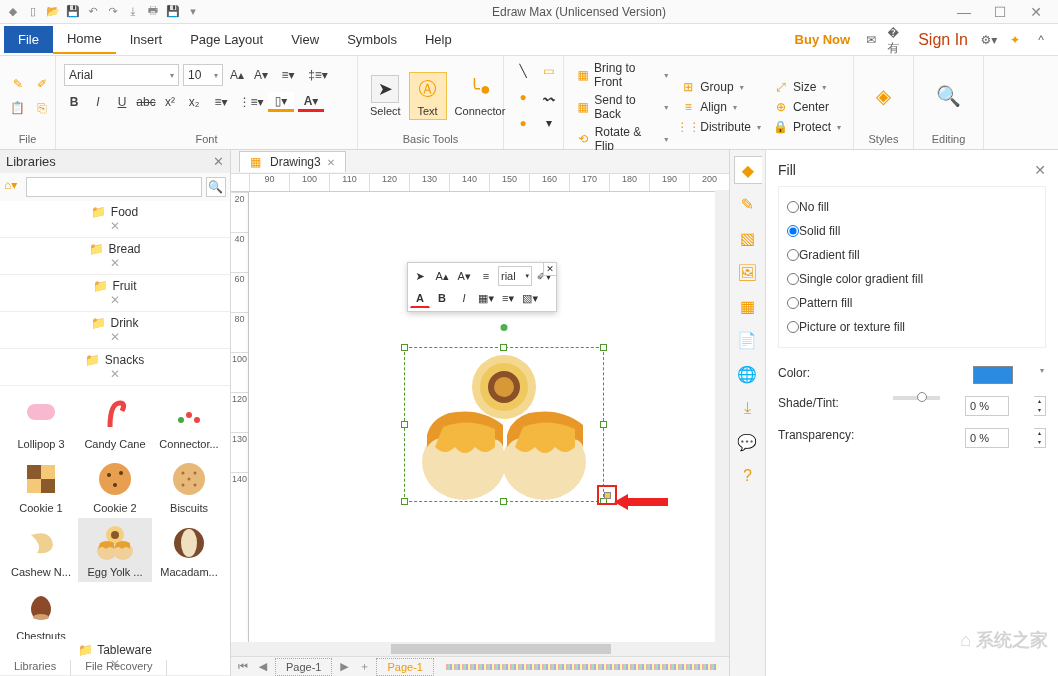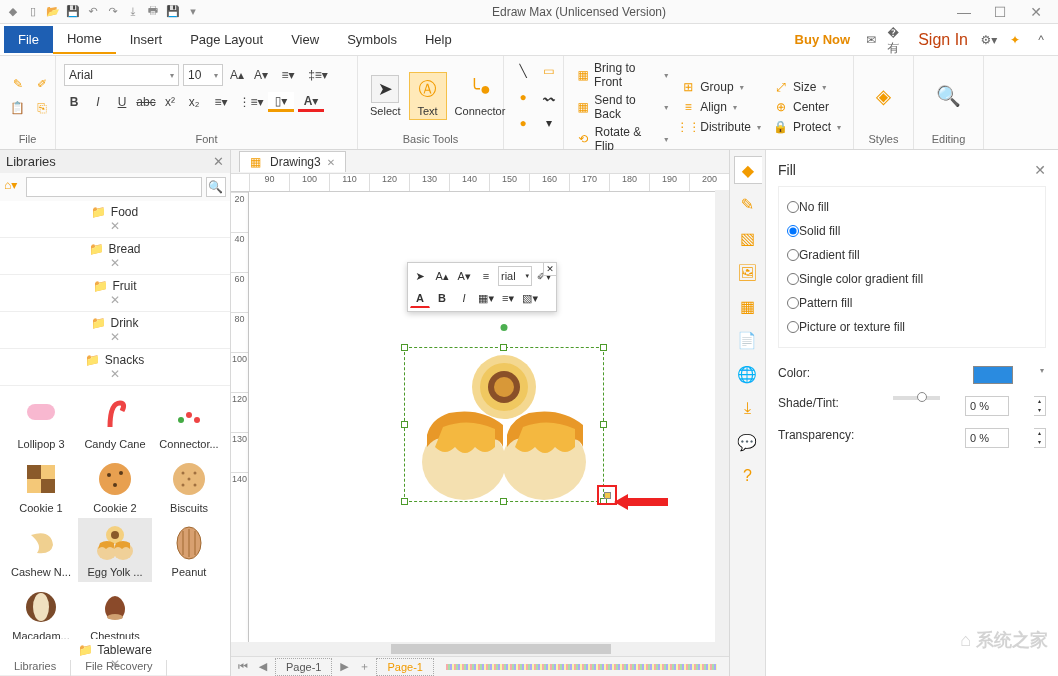--- a/index.html
+++ b/index.html
@@ -461,31 +461,20 @@
             <svg width="46" height="40">
               <circle cx="23" cy="12" r="9" fill="#f4d080"></circle>
               <circle cx="23" cy="12" r="4" fill="#8a5a2a"></circle>
               <ellipse cx="15" cy="28" rx="10" ry="9" fill="#f0d098"></ellipse>
               <path d="M6 26 Q10 22 14 26 Q18 22 22 26 L22 20 Q15 16 8 20 Z" fill="#e8a030"></path>
               <ellipse cx="31" cy="28" rx="10" ry="9" fill="#f0d098"></ellipse>
               <path d="M22 26 Q26 22 30 26 Q34 22 38 26 L38 20 Q31 16 24 20 Z" fill="#e8a030"></path>
             </svg>
           </div>
           <div class="nm">Egg Yolk ...</div>
-        </div>
-      <div class="shape-item">
-          <div class="shape-thumb">
-            <svg width="40" height="40">
-              <ellipse cx="20" cy="20" rx="12" ry="16" fill="#d8a070" stroke="#a06830" stroke-width="1"></ellipse>
-              <line x1="14" y1="8" x2="14" y2="32" stroke="#a06830"></line>
-              <line x1="20" y1="6" x2="20" y2="34" stroke="#a06830"></line>
-              <line x1="26" y1="8" x2="26" y2="32" stroke="#a06830"></line>
-            </svg>
-          </div>
-          <div class="nm">Peanut</div>
         </div>
       <div class="shape-item">
           <div class="shape-thumb">
             <svg width="40" height="40">
               <circle cx="20" cy="20" r="15" fill="#7a4a2a"></circle>
               <ellipse cx="20" cy="20" rx="8" ry="14" fill="#f0e0c0"></ellipse>
             </svg>
           </div>
           <div class="nm">Macadam...</div>
         </div>

